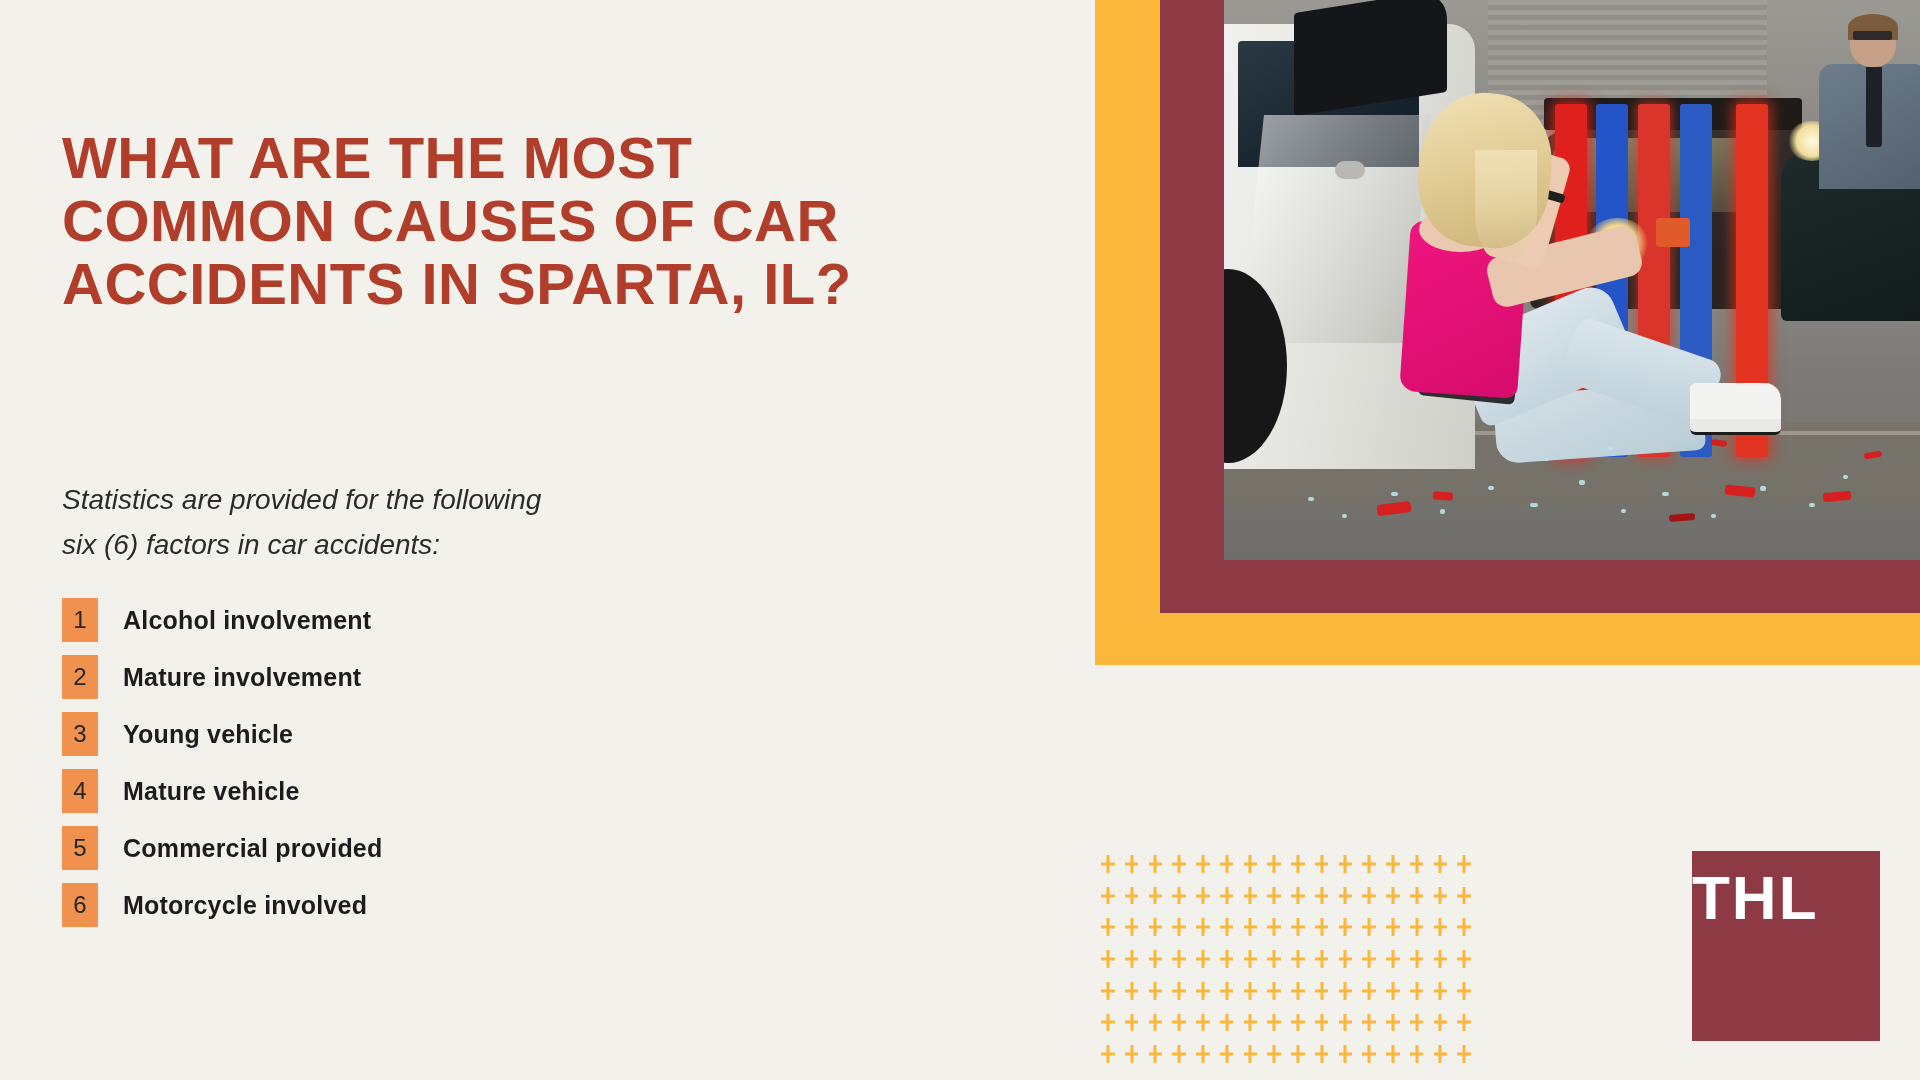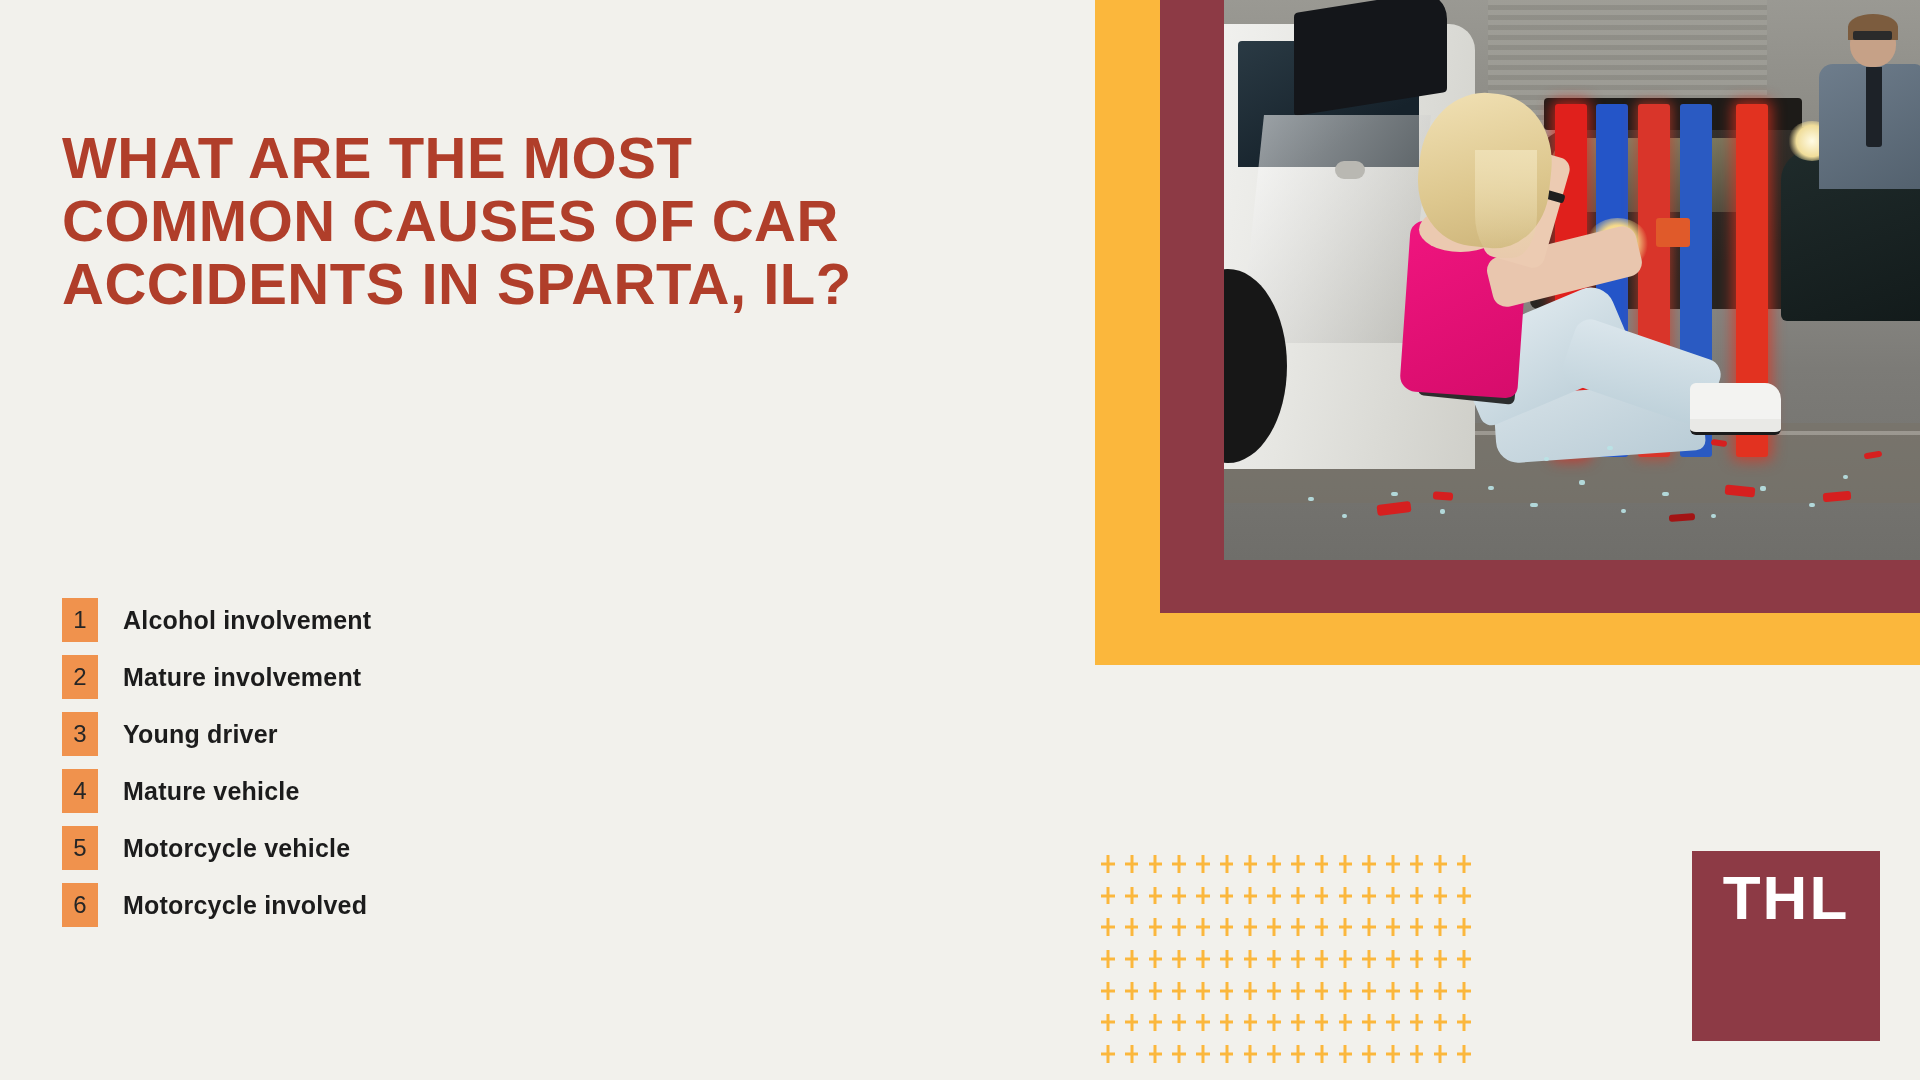--- a/index.html
+++ b/index.html
@@ -365,59 +365,61 @@
     left: 1692px;
     top: 851px;
     width: 188px;
     height: 190px;
     background: #8d3a45;
   }
   #thl-logo-text {
     position: absolute;
     left: 0; right: 0;
     top: 16px;
-    text-align: center;
+    text-align: left;
     color: #ffffff;
     font-family: "Liberation Sans", sans-serif;
     font-weight: bold;
     font-size: 62px;
     letter-spacing: 2px;
     line-height: 62px;
   }
 </style>
 </head>
 <body>
 
 <div id="stage">
 
   <div id="left-panel">
 
     <h1 id="headline">WHAT ARE THE MOST COMMON CAUSES OF CAR ACCIDENTS IN SPARTA, IL?</h1>
 
+    <p id="subtitle">Statistics are provided for the following
+six (6) factors in car accidents:</p>
 
     <ul id="factor-list">
       <li class="factor-row">
         <span class="factor-badge">1</span>
         <span class="factor-label">Alcohol involvement</span>
       </li>
       <li class="factor-row">
         <span class="factor-badge">2</span>
         <span class="factor-label">Mature involvement</span>
       </li>
       <li class="factor-row">
         <span class="factor-badge">3</span>
-        <span class="factor-label">Young driver</span>
+        <span class="factor-label">Young vehicle</span>
       </li>
       <li class="factor-row">
         <span class="factor-badge">4</span>
         <span class="factor-label">Mature vehicle</span>
       </li>
       <li class="factor-row">
         <span class="factor-badge">5</span>
-        <span class="factor-label">Motorcycle vehicle</span>
+        <span class="factor-label">Commercial provided</span>
       </li>
       <li class="factor-row">
         <span class="factor-badge">6</span>
         <span class="factor-label">Motorcycle involved</span>
       </li>
     </ul>
   </div>
 
   <div id="photo-frame-outer"></div>
   <div id="photo-frame-inner"></div>

